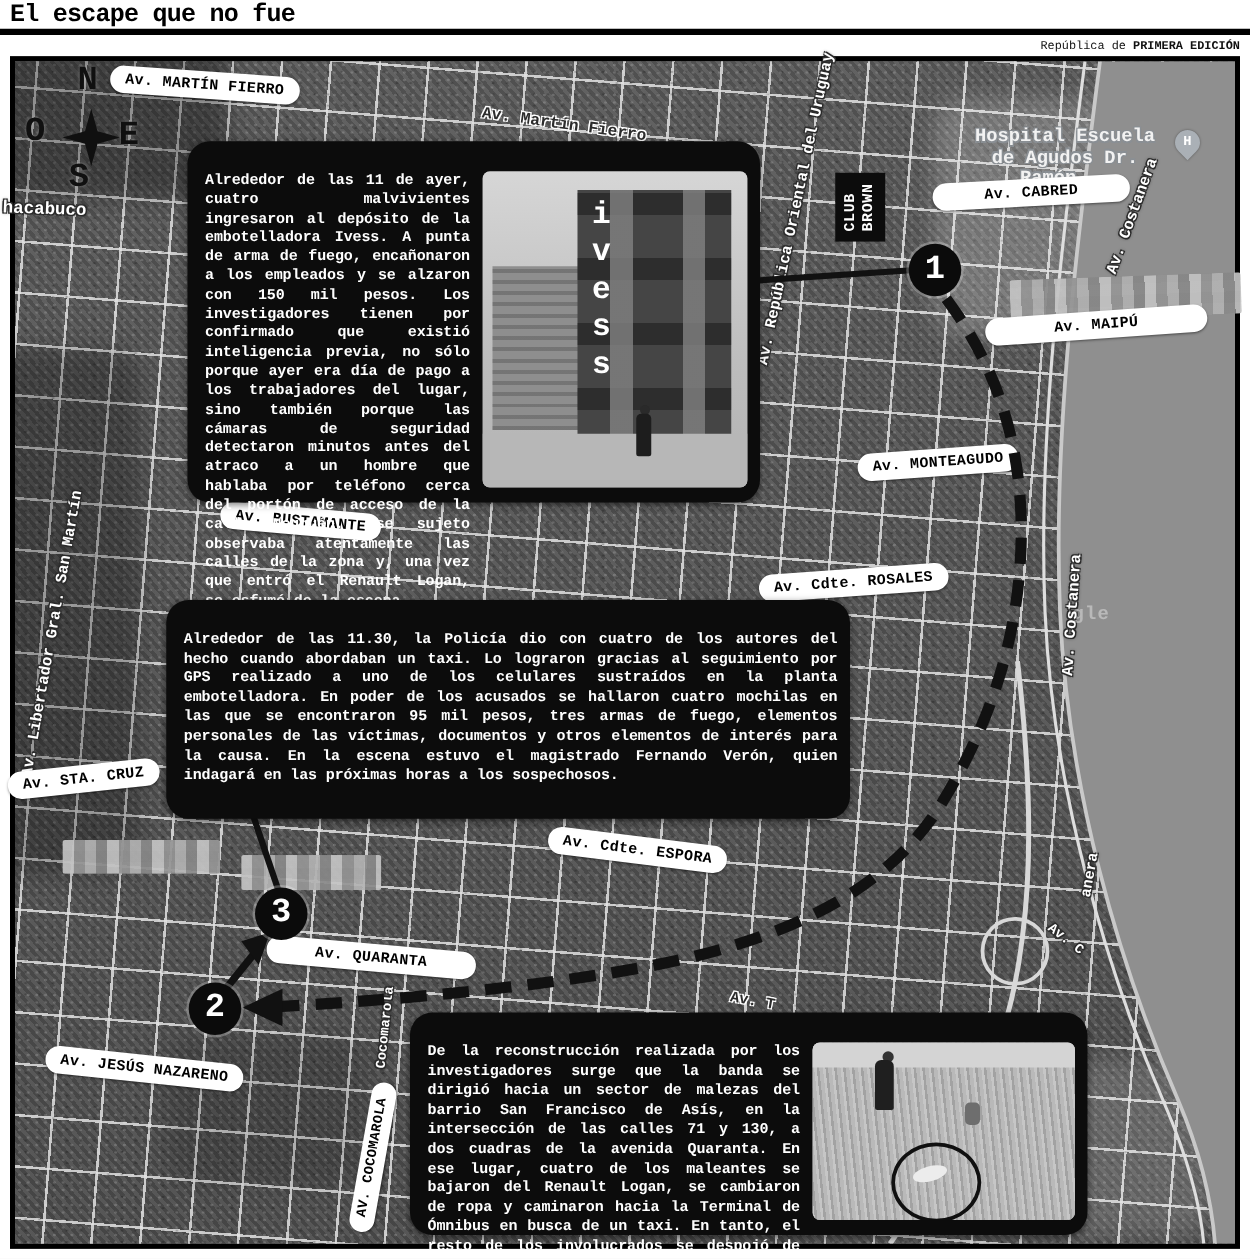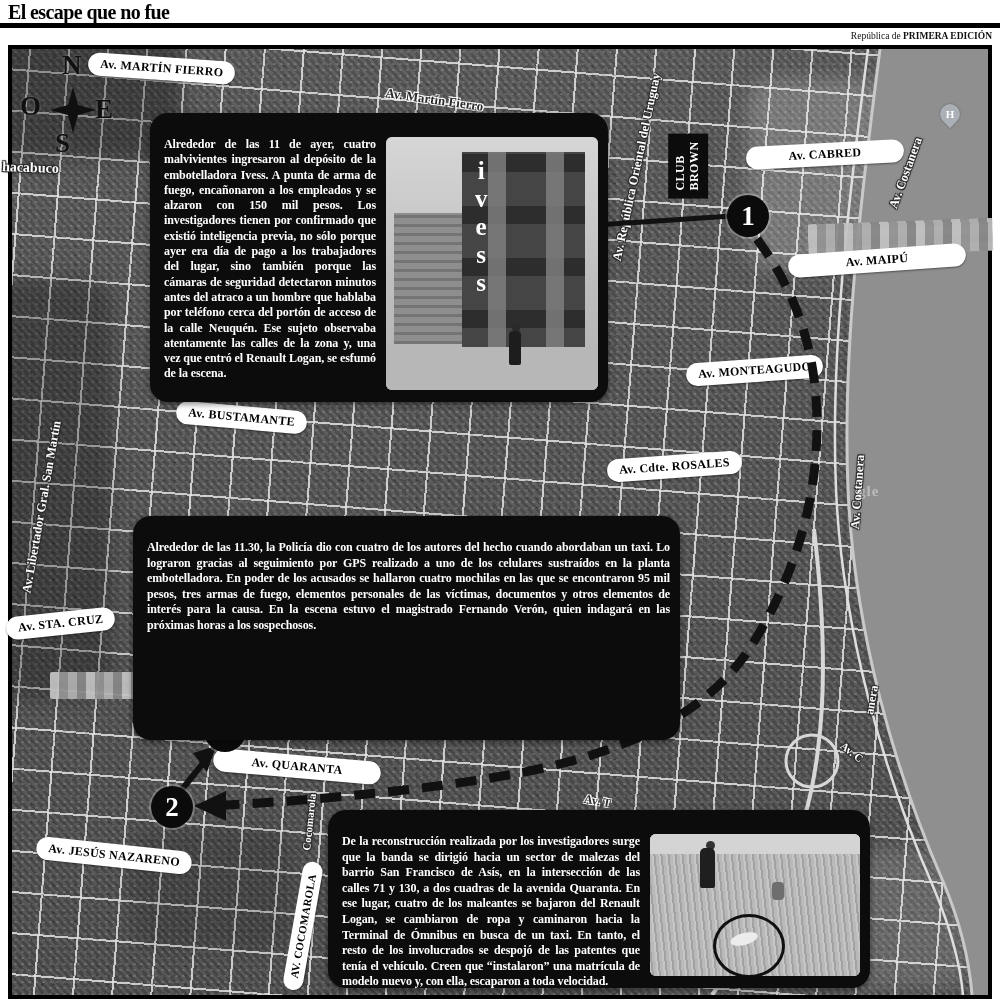--- a/index.html
+++ b/index.html
@@ -1,18 +1,18 @@
 <!DOCTYPE html>
 <html><head>
 <meta charset="utf-8">
 <style>
   html,body{margin:0;padding:0;background:#fff;}
   *{box-sizing:border-box;}
   .stage{position:relative;width:1000px;height:1007px;background:#fff;overflow:hidden;
-         font-family:Liberation Serif, serif;}
+         font-family:Liberation Mono, monospace;}
   
   .hd-title{position:absolute;left:8px;top:1px;font-size:20px;font-weight:800;letter-spacing:-.6px;color:#000;}
   .hd-rule{position:absolute;left:0;top:23px;width:1000px;height:5px;background:#000;}
   .hd-credit{position:absolute;right:8px;top:31px;font-size:9.5px;color:#111;}
   .hd-credit b{font-weight:800;}
   
   .map{position:absolute;left:8px;top:45px;width:984px;height:954px;border:4px solid #000;
        background:#535353;overflow:hidden;}
   .grid{position:absolute;left:-40px;top:-40px;right:-40px;bottom:-40px;
     background-image:
@@ -148,20 +148,24 @@
   <div class="rl rl-light vcenter" style="left:637px;top:167px;transform:translate(-50%,-50%) rotate(-78deg);font-size:12.5px;">Av. República Oriental del Uruguay</div>
   <div class="rl rl-light vcenter" style="left:42px;top:507px;transform:translate(-50%,-50%) rotate(-80deg);font-size:12.5px;">Av. Libertador Gral. San Martín</div>
   <div class="rl rl-light vcenter" style="left:906px;top:173px;transform:translate(-50%,-50%) rotate(-70deg);font-size:12.5px;">Av. Costanera</div>
   <div class="rl rl-light vcenter" style="left:858px;top:492px;transform:translate(-50%,-50%) rotate(-86deg);font-size:12.5px;">Av. Costanera</div>
   <div class="rl rl-light vcenter" style="left:872px;top:700px;transform:translate(-50%,-50%) rotate(-80deg);font-size:12px;">anera</div>
   <div class="rl rl-dark" style="left:584px;top:794px;transform:rotate(10deg);font-size:12px;">Av. T</div>
   <div class="rl rl-light vcenter" style="left:309px;top:822px;transform:translate(-50%,-50%) rotate(-84deg);font-size:11px;">Cocomarola</div>
   <div class="rl rl-light vcenter" style="left:852px;top:752px;transform:translate(-50%,-50%) rotate(38deg);font-size:11px;">Av. C</div>
   <div class="wm" style="left:858px;top:483px;">gle</div>
 
+  <div class="rl rl-grey" style="left:757px;top:102px;width:190px;text-align:center;font-size:15px;white-space:normal;line-height:1.1;">
+    <div>Hospital Escuela</div>
+    <div>de Agudos Dr. Ramón...</div>
+  </div>
   <div class="hpin" style="left:940px;top:104px;">
       <span>H</span>
     </div>
 
   <div class="club vcenter" style="left:688px;top:166px;transform:translate(-50%,-50%) rotate(-90deg);">
     <div>CLUB</div>
     <div>BROWN</div>
   </div>
 
   <div class="pill" style="left:88px;top:57px;transform:rotate(4deg);">Av. MARTÍN FIERRO</div>
@@ -195,21 +199,21 @@
       <div class="ph1-sky"></div>
       <div class="ph1-bldgL"></div>
       <div class="ph1-bldgR"></div>
       <div class="ph1-sign">ivess</div>
       <div class="ph1-ground"></div>
       <div class="ph1-head"></div>
       <div class="ph1-person"></div>
     </div>
   </div>
 
-  <div class="infobox" style="left:133px;top:516px;width:547px;height:224px;">
+  <div class="infobox" style="left:133px;top:480px;width:547px;height:175px;">
     <div class="txt" style="line-height:15.6px;">Alrededor de las 11.30, la Policía dio con cuatro de los autores del hecho cuando abordaban un taxi. Lo lograron gracias al seguimiento por GPS realizado a uno de los celulares sustraídos en la planta embotelladora. En poder de los acusados se hallaron cuatro mochilas en las que se encontraron 95 mil pesos, tres armas de fuego, elementos personales de las víctimas, documentos y otros elementos de interés para la causa. En la escena estuvo el magistrado Fernando Verón, quien indagará en las próximas horas a los sospechosos.</div>
   </div>
 
   <div class="infobox" style="left:328px;top:810px;width:542px;height:178px;">
     <div class="txt" style="line-height:15.6px;">De la reconstrucción realizada por los investigadores surge que la banda se dirigió hacia un sector de malezas del barrio San Francisco de Asís, en la intersección de las calles 71 y 130, a dos cuadras de la avenida Quaranta. En ese lugar, cuatro de los maleantes se bajaron del Renault Logan, se cambiaron de ropa y caminaron hacia la Terminal de Ómnibus en busca de un taxi. En tanto, el resto de los involucrados se despojó de las patentes que tenía el vehículo. Creen que “instalaron” una matrícula de modelo nuevo y, con ella, escaparon a toda velocidad.</div>
     <div class="photo" style="width:210px;">
       <div class="ph3-bg"></div>
       <div class="ph3-sky"></div>
       <div class="ph3-fighead"></div>
       <div class="ph3-fig"></div>

